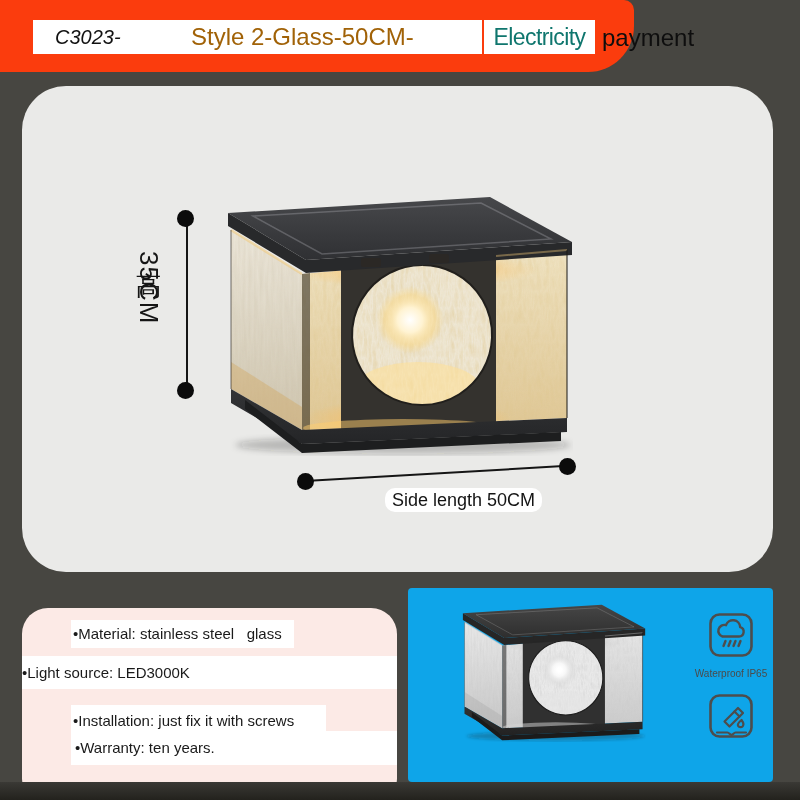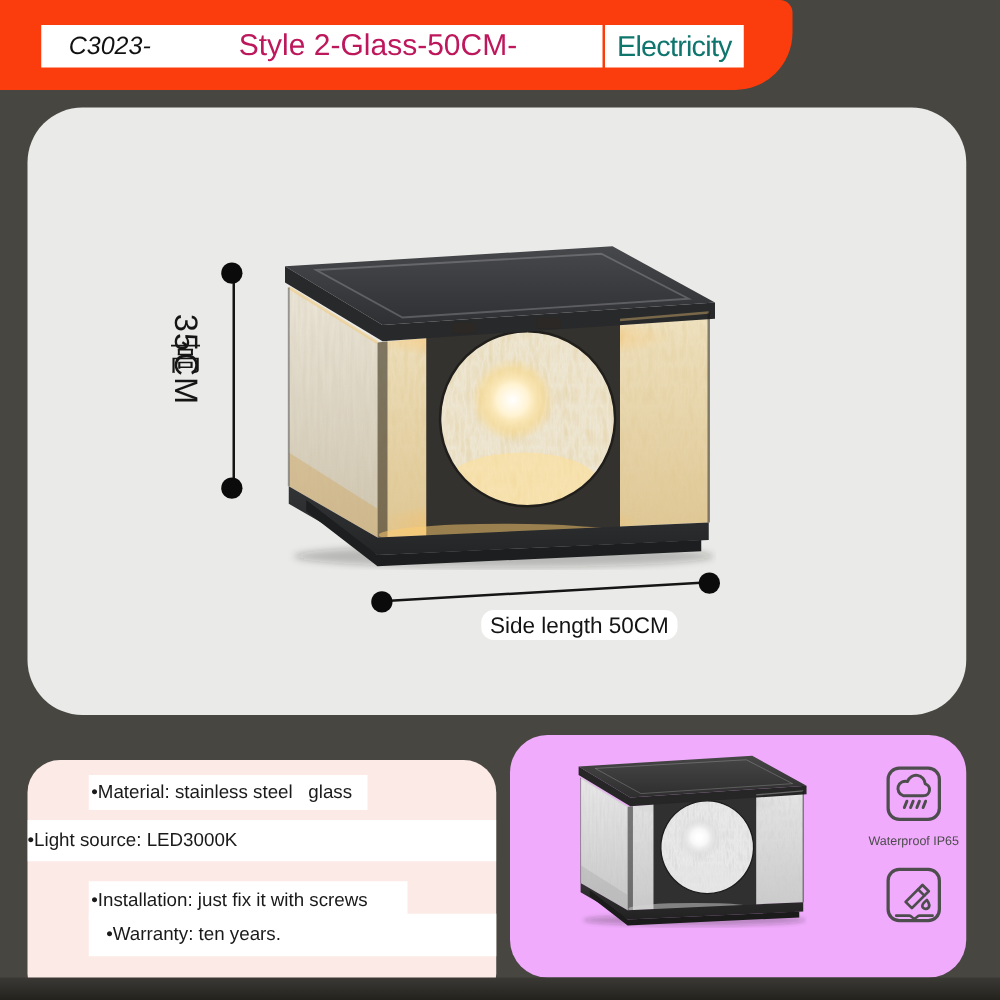--- a/index.html
+++ b/index.html
@@ -3,21 +3,21 @@
 <meta charset="utf-8">
 <style>
   html,body{margin:0;padding:0;background:#2b2b28;}
   .page{position:relative;width:800px;height:800px;overflow:hidden;
         background:#474641;font-family:"Liberation Sans",sans-serif;}
   
   .header-banner{position:absolute;left:0;top:0;width:634px;height:72px;
         background:#fb3c0d;border-radius:0 10px 46px 0;}
   .hbox1{position:absolute;left:33px;top:20px;width:449px;height:34px;background:#ffffff;}
   .model{position:absolute;left:22px;top:0;line-height:34px;font-size:20px;color:#111;font-style:italic;}
-  .style-label{position:absolute;left:158px;top:0;line-height:34px;font-size:24px;color:#be185d;white-space:nowrap;}
+  .style-label{position:absolute;left:158px;top:0;line-height:34px;font-size:24px;color:#a16207;white-space:nowrap;}
   .hbox2{position:absolute;left:484px;top:20px;width:111px;height:34px;background:#ffffff;
         text-align:center;line-height:34px;font-size:23px;letter-spacing:-0.6px;color:#0f766e;}
   .payment{position:absolute;left:602px;top:20px;height:34px;line-height:35px;
         font-size:24px;color:#0e0e0e;white-space:nowrap;}
   
   .main-panel{position:absolute;left:22px;top:86px;width:751px;height:486px;
         background:#eaeae8;border-radius:44px;}
   .lamp-main{position:absolute;left:200px;top:106px;width:352px;height:266px;}
   .dim-dot{position:absolute;width:17px;height:17px;border-radius:50%;background:#0b0b0b;}
   .v-line{position:absolute;left:164px;top:133px;width:2px;height:172px;background:#151515;}
@@ -27,24 +27,24 @@
         transform:rotate(-3.3deg);transform-origin:0 50%;}
   .side-label{position:absolute;left:363px;top:402px;height:24px;line-height:24px;
         background:#ffffff;padding:0 7px;font-size:18px;color:#141414;white-space:nowrap;border-radius:10px;}
   
   .specs-panel{position:absolute;left:22px;top:608px;width:375px;height:197px;
         background:#fceae6;border-radius:26px;overflow:hidden;}
   .spec-row{position:absolute;background:#ffffff;font-size:15px;color:#1a1a1a;white-space:nowrap;}
   .r1{left:49px;top:12px;width:221px;height:28px;line-height:28px;padding-left:2px;}
   .r2{left:0;top:48px;width:375px;height:33px;line-height:33px;box-sizing:border-box;}
   .r3{left:49px;top:87px;width:253px;height:31px;line-height:31px;padding-left:2px;margin-top:10px;}
-  .r4{left:49px;top:123px;width:326px;height:34px;line-height:34px;padding-left:14px;}
+  .r4{left:49px;top:123px;width:326px;height:34px;line-height:34px;padding-left:4px;}
   
   .features-panel{position:absolute;left:408px;top:588px;width:365px;height:194px;
-        background:#f0abfc;border-radius:30px;overflow:hidden;}
+        background:#0ea5e9;border-radius:4px;overflow:hidden;}
   .lamp-thumb{position:absolute;left:52px;top:14px;width:186px;height:141px;
         filter:grayscale(1) contrast(1.03);}
   .feat-icon{position:absolute;width:46px;height:46px;}
   .icon1{left:300px;top:24px;}
   .icon2{left:300px;top:105px;}
   .feat-label{position:absolute;left:272px;top:80px;width:102px;text-align:center;
         font-size:10px;color:#4b4b4b;}
   
   .reminder-bar{position:absolute;left:95px;top:745px;width:705px;height:32px;background:#ffffff;overflow:hidden;}
   .reminder-text{display:inline-block;line-height:32px;font-size:24px;color:#101010;
@@ -151,20 +151,21 @@
       </symbol>
     </defs>
   </svg>
 
   <div class="header-banner"></div>
   <div class="hbox1">
     <span class="model">C3023-</span>
     <span class="style-label">Style 2-Glass-50CM-</span>
   </div>
   <div class="hbox2">Electricity</div>
+  <div class="payment">payment</div>
 
   <div class="main-panel">
     <svg class="lamp-main" viewBox="0 0 350 266">
       <use href="#lampSym"></use>
     </svg>
     <div class="v-line"></div>
     <div class="dim-dot" style="left:155px;top:124px;"></div>
     <div class="dim-dot" style="left:155px;top:296px;"></div>
     <div class="height-label">高35CM</div>
     <div class="s-line"></div>

